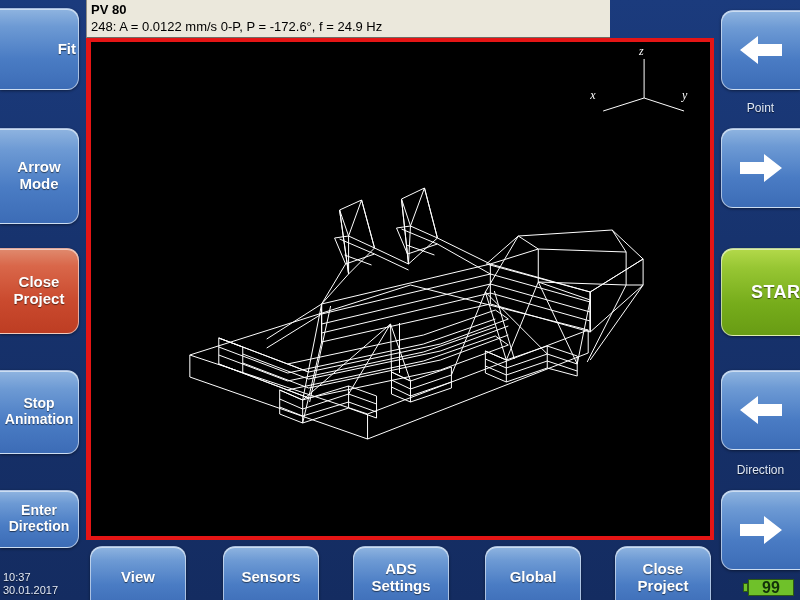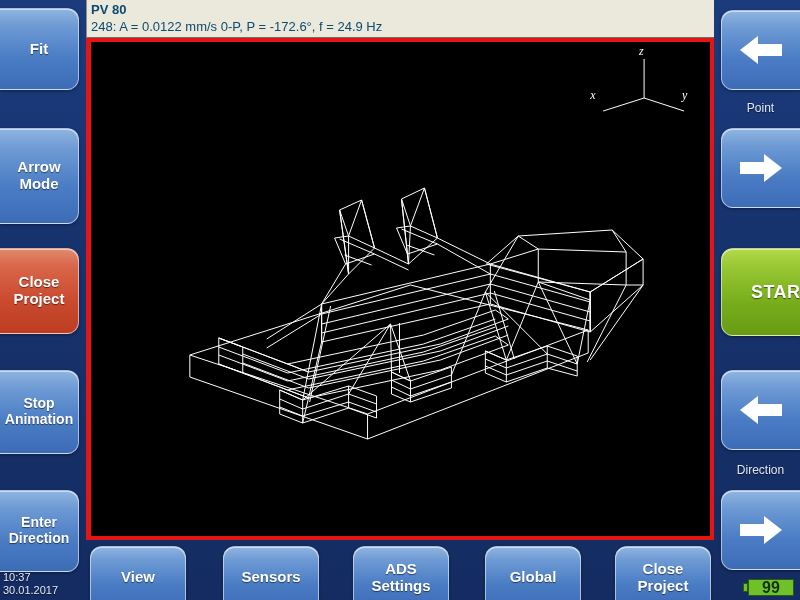--- a/index.html
+++ b/index.html
@@ -36,25 +36,25 @@
     background:linear-gradient(180deg,#e08a6e 0%,#d9674a 20%,#ca4a2e 62%,#bd3d23 100%);
   }
   .btn.green {
     background:linear-gradient(180deg,#b3d94a 0%,#97c633 22%,#76ac1b 64%,#689c14 100%);
   }
   .btn .lbl { display:block; padding:0 2px; }
 
   
   .rail-left .btn { left:0; width:79px; border-left:none;
                     border-top-left-radius:0; border-bottom-left-radius:0; }
-  #btn-fit          { top:8px;   height:82px;  font-size:15px; }
+  #btn-fit          { top:8px;   height:82px;  font-size:15px;justify-content:flex-end; }
   #btn-arrow-mode   { top:128px; height:96px;  font-size:15px; }
   #btn-close-proj-l { top:248px; height:86px;  font-size:15px; }
   #btn-stop-anim    { top:370px; height:84px;  font-size:14px; }
-  #btn-enter-dir    { top:490px; height:82px;  font-size:14px; }
+  #btn-enter-dir    { top:490px; height:58px;  font-size:14px; }
 
   
   .rail-right .btn { right:0; width:79px; border-right:none;
                      border-top-right-radius:0; border-bottom-right-radius:0; }
   #btn-point-prev { top:10px;  height:80px; }
   #btn-point-next { top:128px; height:80px; }
   #btn-start      { top:248px; height:88px; font-size:18px; letter-spacing:.5px;padding-left:41px; }
   #btn-dir-prev   { top:370px; height:80px; }
   #btn-dir-next   { top:490px; height:80px; }
 
@@ -64,25 +64,25 @@
     text-shadow:0 1px 1px rgba(0,0,0,.6);
   }
   #lbl-point     { top:101px; }
   #lbl-direction { top:463px; }
 
   .arrow-svg { width:46px; height:34px; display:block; }
   .arrow-svg path { fill:#ffffff; }
 
   
   #header {
-    position:absolute; left:86px; top:0; width:628px; height:38px;
+    position:absolute; left:86px; top:0; width:524px; height:38px;
     background:#ebe8dc;
     border-left:1px solid #8f8d84;
     border-bottom:1px solid #6f6d66;
-    color:#0c4a6e;
+    color:#000000;
     padding:1px 0 0 4px;
     overflow:hidden;
   }
   #header .line1 { font-size:13px; font-weight:bold; line-height:17px; white-space:nowrap; }
   #header .line2 { font-size:13px; font-weight:normal; line-height:18px; white-space:nowrap; }
 
   
   #viewport {
     position:absolute; left:86px; top:38px; width:628px; height:502px;
     background:#000000;

